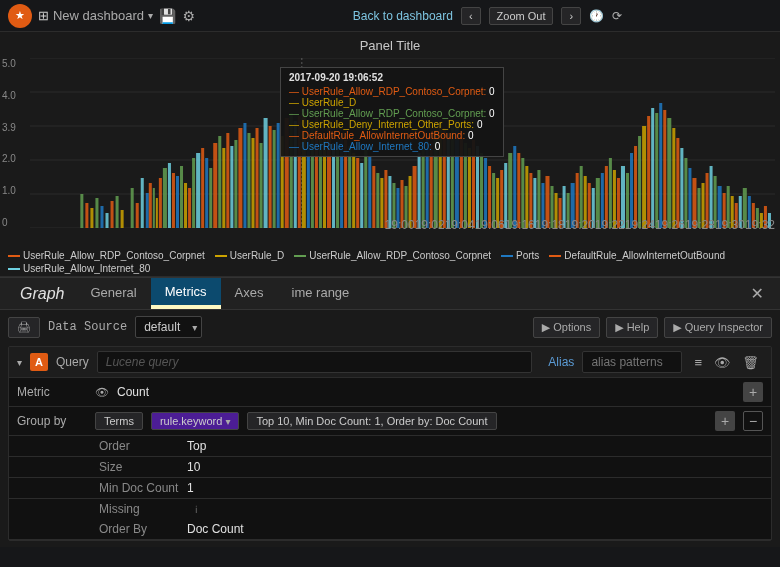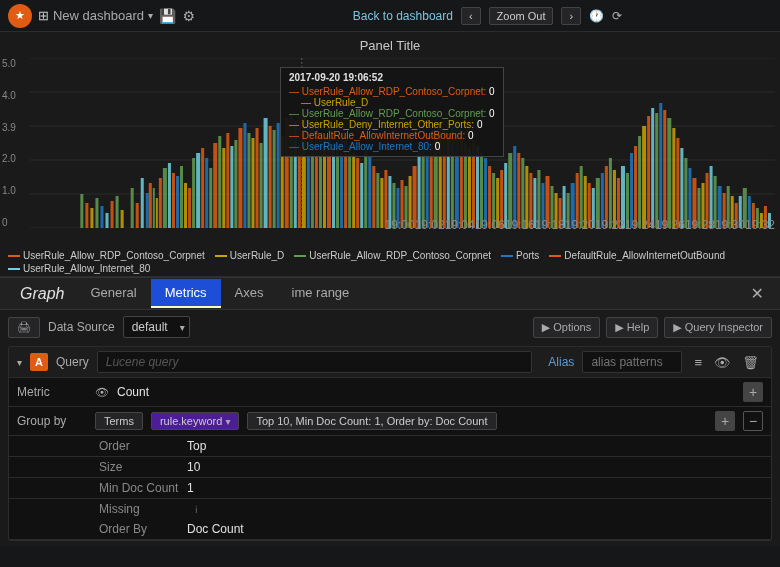--- a/index.html
+++ b/index.html
@@ -24,21 +24,21 @@
     .legend-area { position: absolute; bottom: 4px; left: 8px; right: 8px; display: flex; flex-wrap: wrap; gap: 2px 10px; font-size: 10px; color: #ccc; }
     .legend-item { display: flex; align-items: center; gap: 3px; }
     .legend-dot { width: 12px; height: 2px; flex-shrink: 0; }
     .tooltip-overlay { position: absolute; left: 50%; top: 35px; transform: translateX(-50%); background: rgba(20,20,20,0.95); border: 1px solid #444; padding: 4px 8px; font-size: 11px; color: #e0e0e0; white-space: nowrap; pointer-events: none; }
 
     
     .graph-panel { background: #1a1a1a; border-top: 1px solid #333; }
     .graph-panel-header { display: flex; align-items: center; background: #212121; border-bottom: 1px solid #333; height: 32px; padding: 0 8px; gap: 0; }
     .graph-label { font-size: 16px; font-style: italic; color: #e0e0e0; padding: 0 12px; font-weight: 500; }
     .tab { padding: 6px 14px; cursor: pointer; color: #aaa; font-size: 13px; border-bottom: 2px solid transparent; }
-    .tab.active { color: #fff; background: #1d4ed8; border-bottom: 2px solid #fef9c3; }
+    .tab.active { color: #fff; background: #0c4a6e; border-bottom: 4px solid #fef9c3; }
     .close-btn { margin-left: auto; color: #aaa; cursor: pointer; font-size: 16px; padding: 0 8px; }
 
     
     .editor-content { padding: 6px 8px; background: #1a1a1a; }
     .editor-toolbar { display: flex; align-items: center; gap: 8px; margin-bottom: 8px; }
     .icon-btn { background: #252527; border: 1px solid #444; color: #aaa; padding: 3px 8px; cursor: pointer; font-size: 11px; border-radius: 2px; display: flex; align-items: center; gap: 3px; }
     .datasource-select { background: #111; border: 1px solid #444; color: #ccc; padding: 3px 20px 3px 8px; font-size: 12px; cursor: pointer; border-radius: 2px; appearance: none; position: relative; }
     .select-wrapper { position: relative; display: inline-flex; align-items: center; }
     .select-wrapper::after { content: '▾'; position: absolute; right: 5px; color: #aaa; pointer-events: none; font-size: 10px; }
     .right-buttons { margin-left: auto; display: flex; gap: 6px; }
@@ -309,21 +309,21 @@
     <span>19:28</span>
     <span>19:30</span>
     <span>19:32</span>
   </div>
 
   <div class="tooltip-overlay" style="left:280px;transform:none;top:35px;z-index:10;font-size:10px;min-width:200px;">
     <div style="font-weight:bold;margin-bottom:3px;">2017-09-20 19:06:52</div>
     <div style="display:flex;gap:16px;">
       <div>
         <div style="color:#e05b13;">— UserRule_Allow_RDP_Contoso_Corpnet: <span style="color:#fff;">0</span></div>
-        <div style="color:#cca300;margin-left:12px;">— UserRule_D</div>
+        <div style="color:#cca300;">— UserRule_D</div>
         <div style="color:#629e51;">— UserRule_Allow_RDP_Contoso_Corpnet: <span style="color:#fff;">0</span></div>
         <div style="color:#cca300;">— UserRule_Deny_Internet_Other_Ports: <span style="color:#fff;">0</span></div>
         <div style="color:#e05b13;">— DefaultRule_AllowInternetOutBound: <span style="color:#fff;">0</span></div>
         <div style="color:#1f78c1;">— UserRule_Allow_Internet_80: <span style="color:#fff;">0</span></div>
       </div>
     </div>
   </div>
 
   <div class="legend-area" style="bottom:2px;font-size:10px;">
     <span class="legend-item">
@@ -360,21 +360,21 @@
     <div class="tab active">Metrics</div>
     <div class="tab">Axes</div>
     <div class="tab">ime range</div>
     <div class="close-btn">✕</div>
   </div>
 
   <div class="editor-content">
 
     <div class="editor-toolbar">
       <button class="icon-btn">🖨</button>
-      <span style="color:#aaa;">Data Source</span>
+      <span style="color:#aaa;font-family:Liberation Mono, monospace;">Data Source</span>
       <div class="select-wrapper">
         <select class="datasource-select">
           <option>default</option>
         </select>
       </div>
       <div class="right-buttons">
         <button class="icon-btn">
           <span>▶</span>
           <span>Options</span>
         </button>

